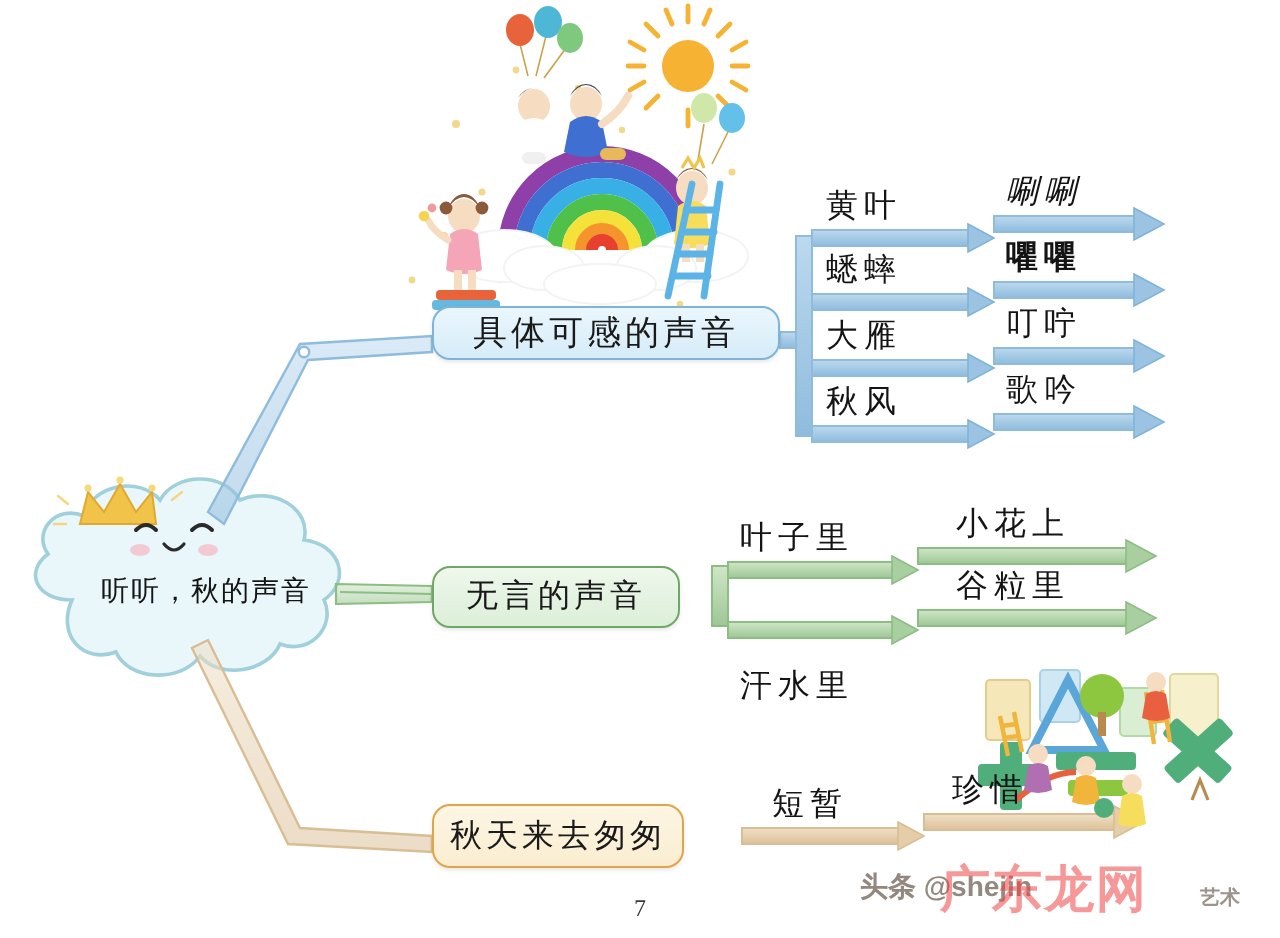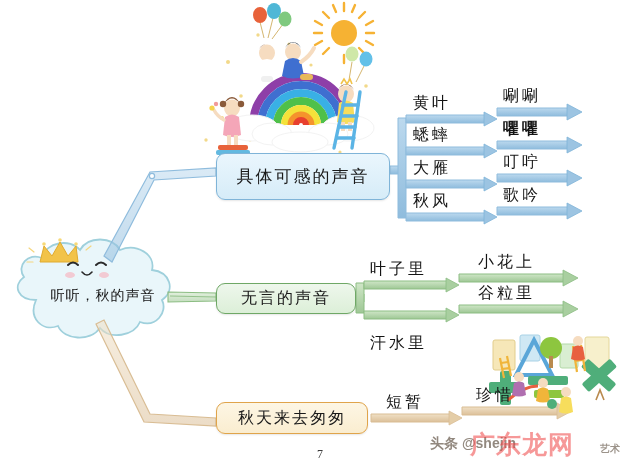--- a/index.html
+++ b/index.html
@@ -34,23 +34,23 @@
     background:linear-gradient(#eef7ec,#dcefd8);
     border:1.6px solid #6fa866;
     box-shadow:0 1px 2px rgba(0,0,0,.10);
   }
   .node-cream{
     background:linear-gradient(#fdf6e4,#faedd0);
     border:1.6px solid #e0a44a;
     box-shadow:0 1px 2px rgba(0,0,0,.10);
   }
 
-  #node-concrete{left:216px;top:153px;width:174px;height:47px;font-size:17px;}
-  #node-silent{left:216px;top:283px;width:140px;height:31px;font-size:16px;}
-  #node-hurry{left:216px;top:402px;width:152px;height:32px;font-size:16px;}
+  #node-concrete{left:216px;top:153px;width:174px;height:27px;font-size:17px;}
+  #node-silent{left:216px;top:283px;width:124px;height:31px;font-size:16px;}
+  #node-hurry{left:216px;top:402px;width:126px;height:32px;font-size:16px;}
 
   
   #root-label{
     position:absolute;left:8px;top:282px;width:190px;height:28px;
     display:flex;align-items:center;justify-content:center;
     font-size:14px;letter-spacing:1px;color:#151515;white-space:nowrap;z-index:7;
   }
 
   
   .leaf{
@@ -399,21 +399,21 @@
 
   <div class="node node-green" id="node-silent">
     <span>无言的声音</span>
   </div>
 
   <div class="node node-cream" id="node-hurry">
     <span>秋天来去匆匆</span>
   </div>
 
   <div class="leaf" style="left:413px;top:93px;">黄叶</div>
-  <div class="leaf" style="left:503px;top:86px;">唰唰</div>
+  <div class="leaf" style="left:503px;top:86px;font-style:italic;">唰唰</div>
   <div class="leaf" style="left:413px;top:125px;">蟋蟀</div>
   <div class="leaf" style="left:503px;top:119px;font-weight:bold;">㘗㘗</div>
   <div class="leaf" style="left:413px;top:158px;">大雁</div>
   <div class="leaf" style="left:503px;top:152px;">叮咛</div>
   <div class="leaf" style="left:413px;top:191px;">秋风</div>
   <div class="leaf" style="left:503px;top:185px;text-align:center;">歌吟</div>
 
   <div class="leaf" style="left:370px;top:259px;">叶子里</div>
   <div class="leaf" style="left:478px;top:252px;">小花上</div>
   <div class="leaf" style="left:370px;top:289px;margin-top:44px;">汗水里</div>

